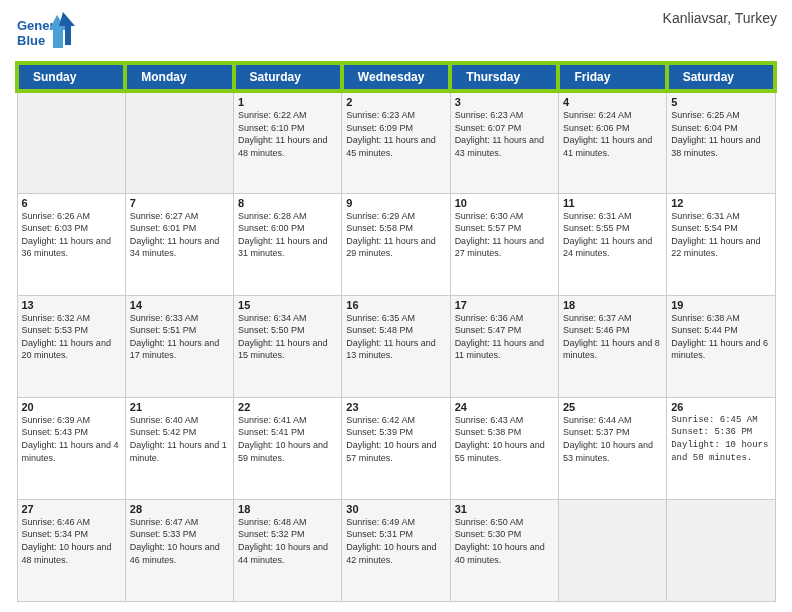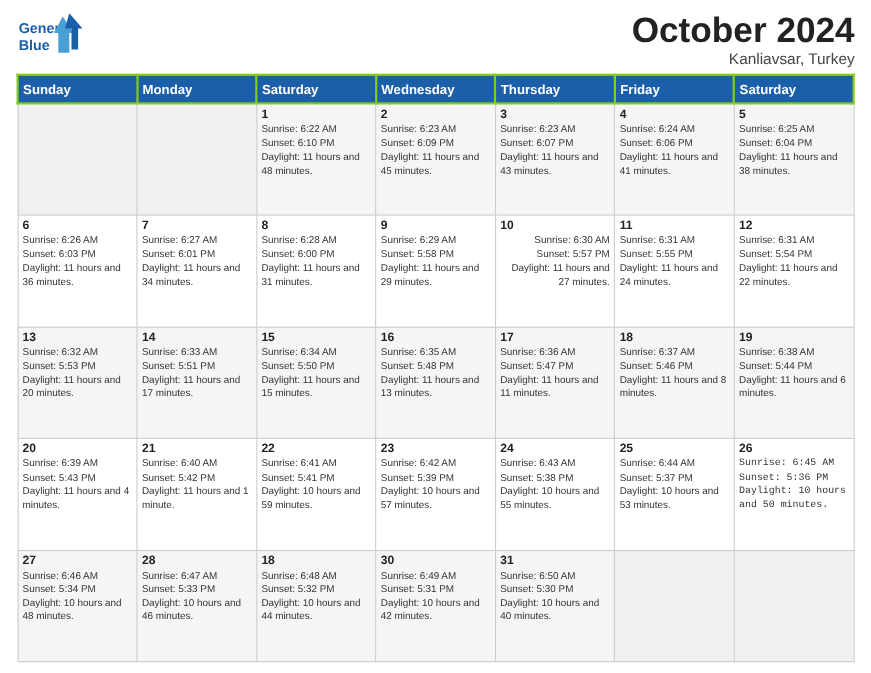--- a/index.html
+++ b/index.html
@@ -44,23 +44,23 @@
     .calendar {
       flex: 1;
       border-collapse: collapse;
       width: 100%;
       table-layout: fixed;
     }
     .calendar th {
       background: #1a5fa8;
       color: #fff;
       font-size: 12px;
-      padding: 5px 4px;
+      padding: 5px 14px;
       text-align: left;
-      border: 2px solid #84cc16;
+      border: 4px solid #84cc16;
       font-weight: bold;
     }
     .calendar td {
       border: 1px solid #ccc;
       vertical-align: top;
       padding: 3px 4px;
       font-size: 9.5px;
       color: #222;
       height: 88px;
       background: #fff;
@@ -94,21 +94,20 @@
     <div class="logo">
     <svg width="80" height="45" viewBox="0 0 80 45">
       <rect x="0" y="0" width="38" height="45" fill="white"></rect>
       <text x="2" y="20" font-size="13" font-weight="bold" fill="#1a5fa8" font-family="Arial">General</text>
       <text x="2" y="35" font-size="13" font-weight="bold" fill="#1a5fa8" font-family="Arial">Blue</text>
       <polygon points="42,5 52,20 48,20 48,38 38,38 38,20 34,20" fill="#4a9fd4"></polygon>
       <polygon points="48,2 60,16 56,16 56,35 50,35 50,16 44,16" fill="#1a5fa8"></polygon>
     </svg>
   </div>
     <div class="title-block">
-      <div class="month-title">October 2024</div>
       <div class="subtitle">Kanliavsar, Turkey</div>
     </div>
   </div>
 
   <table class="calendar">
     <thead>
       <tr>
         <th>Sunday</th>
         <th>Monday</th>
         <th>Saturday</th>
@@ -173,21 +172,21 @@
 Daylight: 11 hours and 31 minutes.</div>
           </td>
           <td>
             <span class="day-num">9</span>
             <div class="day-info" style="white-space: pre-line;">Sunrise: 6:29 AM
 Sunset: 5:58 PM
 Daylight: 11 hours and 29 minutes.</div>
           </td>
           <td>
             <span class="day-num">10</span>
-            <div class="day-info" style="white-space: pre-line; text-align: right;">Sunrise: 6:30 AM
+            <div class="day-info" style="white-space: pre-line;">Sunrise: 6:30 AM
 Sunset: 5:57 PM
 Daylight: 11 hours and 27 minutes.</div>
           </td>
           <td>
             <span class="day-num">11</span>
             <div class="day-info" style="white-space: pre-line;">Sunrise: 6:31 AM
 Sunset: 5:55 PM
 Daylight: 11 hours and 24 minutes.</div>
           </td>
           <td>

